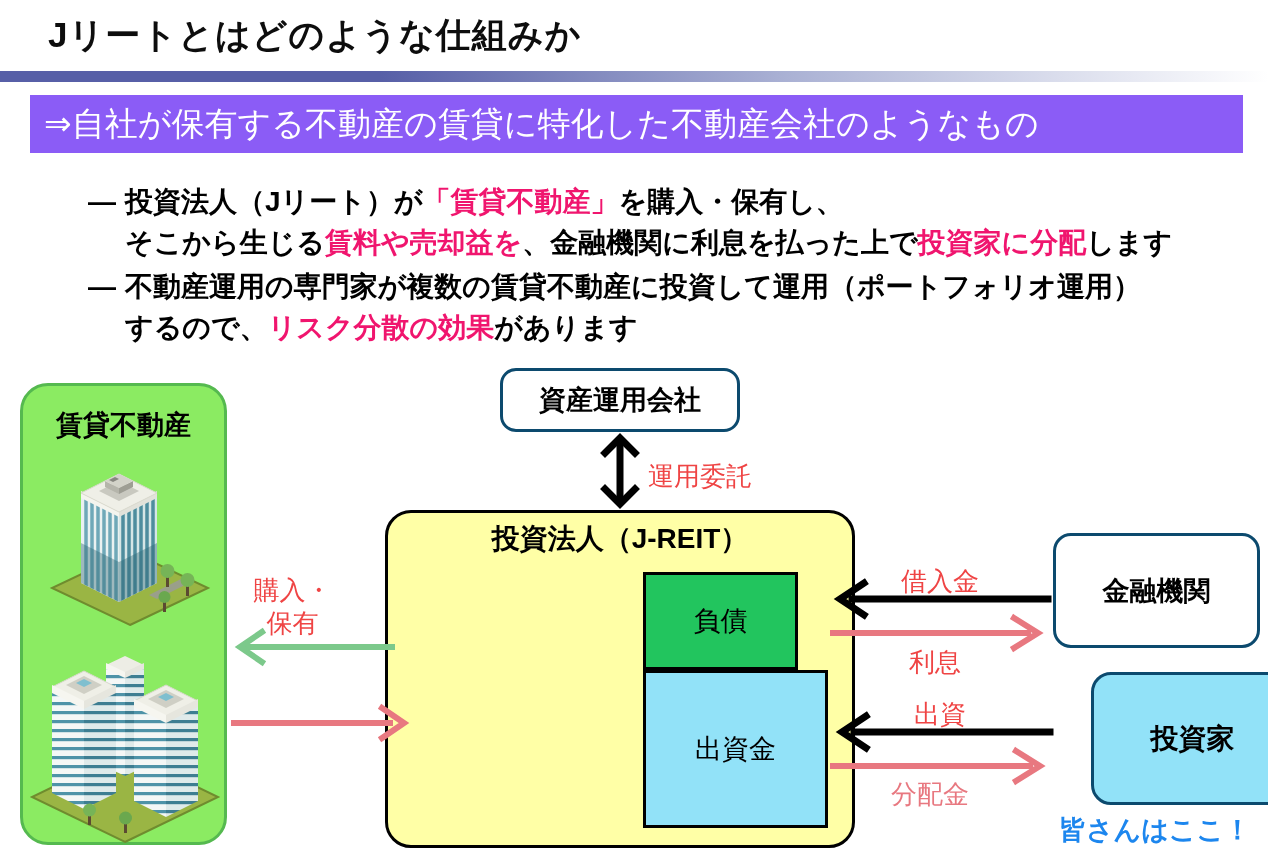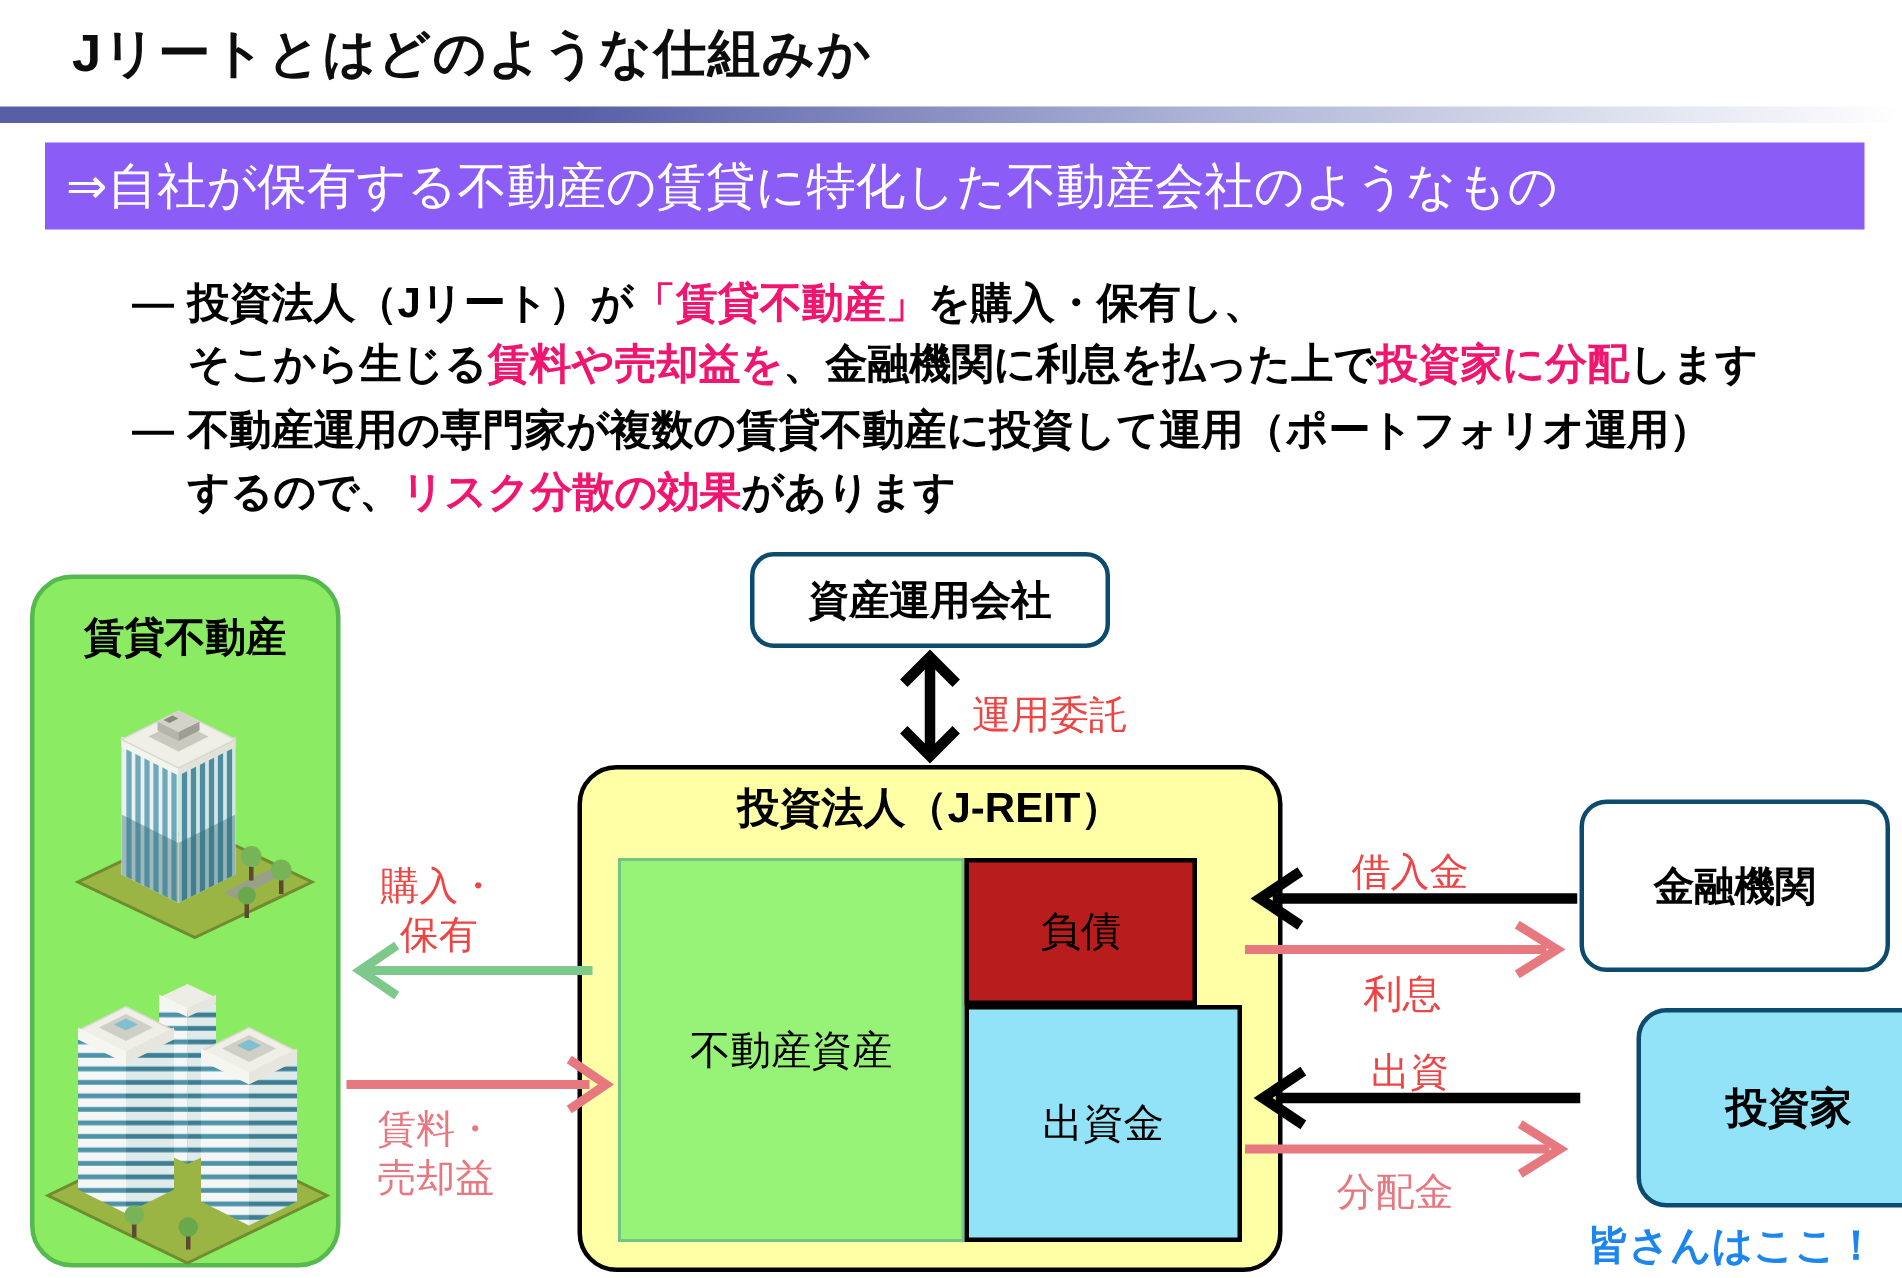--- a/index.html
+++ b/index.html
@@ -32,21 +32,21 @@
   .asset-manager { left:500px; top:368px; width:240px; height:64px; border-radius:16px; font-size:27px; }
   .fin-box { left:1053px; top:533px; width:207px; height:115px; border-radius:18px; font-size:27px; }
   .investor-box { left:1057px; top:672px; width:203px; height:133px; border-radius:20px; font-size:28px; background:#92e2f8;margin-left:34px; }
 
   .jreit-box { left:385px; top:510px; width:470px; height:338px; background:#ffffa6;
     border:3px solid #000; border-radius:26px; box-sizing:border-box; }
   .jreit-title { left:385px; top:520px; width:470px; text-align:center; font-size:28px; font-weight:bold; color:#000; }
 
   .assets-box { left:412px; top:572px; width:231px; height:256px; background:#97f377;
     border:2px solid #74c584; box-sizing:border-box; display:flex; align-items:center; justify-content:center; font-size:27px; }
-  .liab-box { left:643px; top:572px; width:155px; height:98px; background:#b91c1c;
+  .liab-box { left:643px; top:572px; width:155px; height:98px; background:#22c55e;
     border:3px solid #000; box-sizing:border-box; display:flex; align-items:center; justify-content:center; font-size:27px; }
   .equity-box { left:643px; top:670px; width:185px; height:158px; background:#92e2f8;
     border:3px solid #000; box-sizing:border-box; display:flex; align-items:center; justify-content:center; font-size:27px; }
 
   .investor-note { left:1050px; top:812px; width:210px; text-align:center; font-size:27px; font-weight:bold; color:#1c86ee; }
 
   svg.overlay { left:0; top:0; width:1268px; height:852px; pointer-events:none; }
 </style>
 </head>
 <body>
@@ -171,23 +171,20 @@
         <circle cx="97.5" cy="193" r="6.5" fill="#6aa84e"></circle>
       </g>
   </svg>
 
   <div class="abs node-box asset-manager">
     <span>資産運用会社</span>
   </div>
 
   <div class="abs jreit-box"></div>
   <div class="abs jreit-title">投資法人（J-REIT）</div>
-  <div class="abs assets-box">
-    <span>不動産資産</span>
-  </div>
   <div class="abs liab-box">
     <span>負債</span>
   </div>
   <div class="abs equity-box">
     <span>出資金</span>
   </div>
 
   <div class="abs node-box fin-box">
     <span>金融機関</span>
   </div>
@@ -226,22 +223,18 @@
       <path d="M833 766 L1030 766"></path>
       <path d="M1016 751 L1040 766 L1016 781"></path>
     </g>
   </svg>
 
   <div class="abs lbl" style="left:648px; top:459px;">運用委託</div>
   <div class="abs lbl center" style="left:235px; top:574px; width:115px; line-height:33px;">
     <div>購入・</div>
     <div>保有</div>
   </div>
-  <div class="abs lbl center pinkarrow" style="left:228px; top:736px; width:125px; line-height:33px;">
-    <div>賃料・</div>
-    <div>売却益</div>
-  </div>
   <div class="abs lbl center" style="left:860px; top:564px; width:160px;">借入金</div>
   <div class="abs lbl center" style="left:860px; top:645px; width:150px;">利息</div>
   <div class="abs lbl center" style="left:860px; top:697px; width:160px;">出資</div>
   <div class="abs lbl center pinkarrow" style="left:850px; top:777px; width:160px;">分配金</div>
 
 </div>
 
 </body></html>

